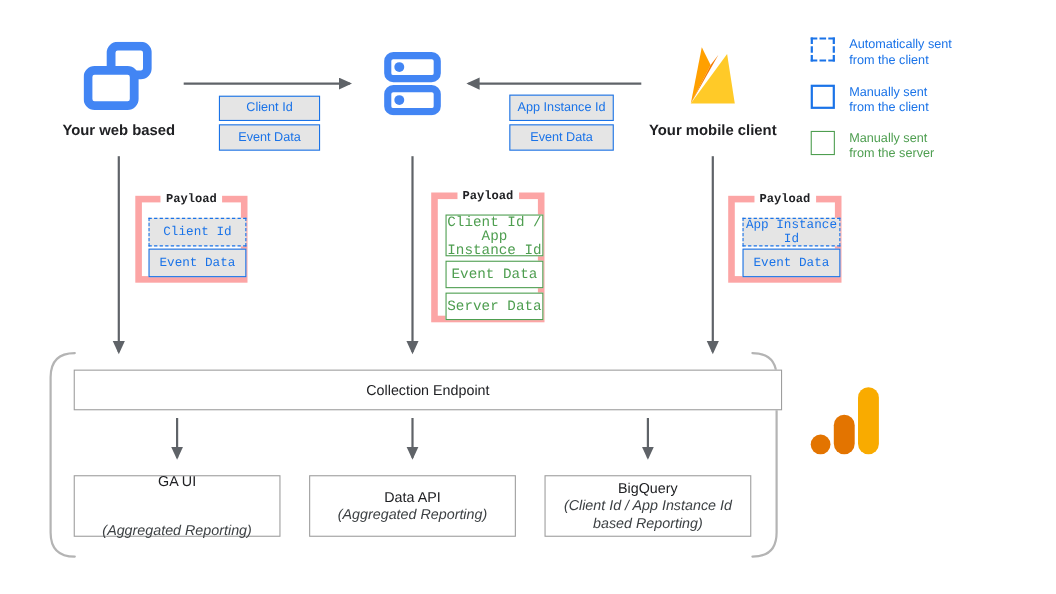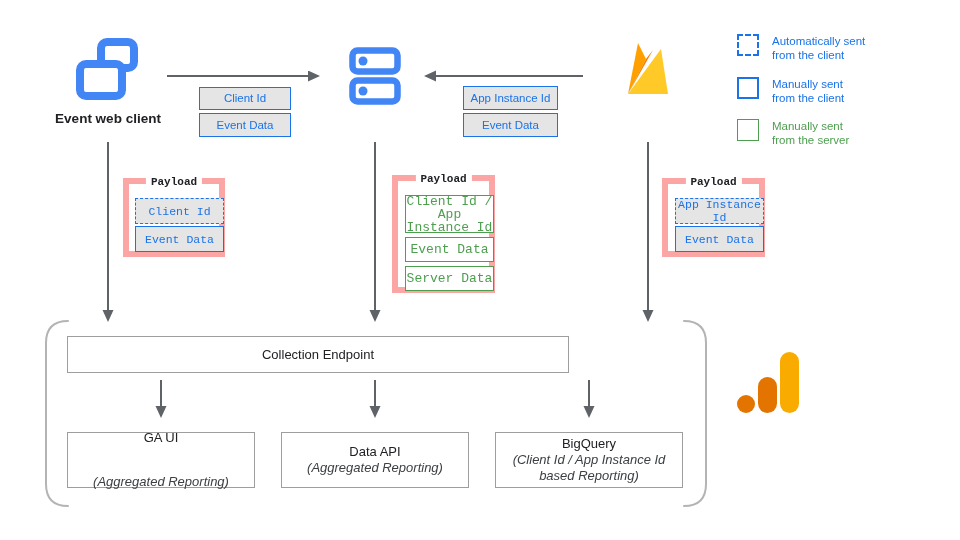--- a/index.html
+++ b/index.html
@@ -82,34 +82,35 @@
     <g stroke="#b4b4b4" stroke-width="2" fill="none" stroke-linecap="round">
       <path d="M68,321 Q46,321 46,343 L46,484 Q46,506 68,506"></path>
       <path d="M684,321 Q706,321 706,343 L706,484 Q706,506 684,506"></path>
     </g>
   </svg>
 
   <svg class="abs" style="left:76px;top:38px;" width="62" height="62" viewBox="0 0 62 62">
     <rect x="25" y="4" width="33" height="26" rx="6" fill="#fff" stroke="#4285f4" stroke-width="8"></rect>
     <rect x="4" y="26" width="42" height="32" rx="6" fill="#fff" stroke="#4285f4" stroke-width="8"></rect>
   </svg>
-  <div class="abs node-label" style="left:38px;top:111px;width:140px;">Event web client</div>
+  <div class="abs node-label" style="left:38px;top:111px;width:140px;">Your web based</div>
 
   <svg class="abs" style="left:349px;top:47px;" width="52" height="58" viewBox="0 0 52 58">
     <rect x="3.5" y="3.5" width="45" height="21" rx="5" fill="#fff" stroke="#4285f4" stroke-width="6.5"></rect>
     <circle cx="14" cy="14" r="4.5" fill="#4285f4"></circle>
     <rect x="3.5" y="33.5" width="45" height="21" rx="5" fill="#fff" stroke="#4285f4" stroke-width="6.5"></rect>
     <circle cx="14" cy="44" r="4.5" fill="#4285f4"></circle>
   </svg>
 
   <svg class="abs" style="left:618px;top:37px;" width="60" height="68" viewBox="0 0 60 68">
     <polygon points="10,57 20,6 28,22" fill="#ffa000"></polygon>
     <polygon points="10,57 28,22 35,13" fill="#f57c00"></polygon>
     <polygon points="10,57 43,12 50,57" fill="#ffca28"></polygon>
   </svg>
+  <div class="abs node-label" style="left:575px;top:111px;width:146px;">Your mobile client</div>
 
   <div class="abs bluebox" style="left:199px;top:87px;width:92px;height:23px;">Client Id</div>
   <div class="abs bluebox" style="left:199px;top:113px;width:92px;height:24px;">Event Data</div>
 
   <div class="abs bluebox" style="left:463px;top:86px;width:95px;height:24px;">App Instance Id</div>
   <div class="abs bluebox" style="left:463px;top:113px;width:95px;height:24px;">Event Data</div>
 
   <div class="abs legend-item" style="left:737px;top:34px;width:200px;">
     <span class="legend-swatch sw-dashed-blue"></span>
     <span class="legend-text t-blue">Automatically sent
@@ -139,21 +140,21 @@
     <div class="abs greenbox" style="left:7px;top:56px;width:89px;height:25px;">Event Data</div>
     <div class="abs greenbox" style="left:7px;top:85px;width:89px;height:25px;">Server Data</div>
   </div>
 
   <div class="abs payload" style="left:662px;top:178px;width:103px;height:79px;">
     <span class="payload-title">Payload</span>
     <div class="abs bluebox dashed" style="left:7px;top:14px;width:89px;height:26px;">App Instance Id</div>
     <div class="abs bluebox" style="left:7px;top:42px;width:89px;height:26px;">Event Data</div>
   </div>
 
-  <div class="abs graybox" style="left:67px;top:336px;width:502px;height:37px;">Collection Endpoint</div>
+  <div class="abs graybox" style="left:67px;top:336px;width:644px;height:37px;">Collection Endpoint</div>
 
   <div class="abs graybox outbox" style="left:67px;top:432px;width:188px;height:56px;gap:28px;">
     <div>GA UI</div>
     <div class="detail">(Aggregated Reporting)</div>
   </div>
   <div class="abs graybox outbox" style="left:281px;top:432px;width:188px;height:56px;">
     <div>Data API</div>
     <div class="detail">(Aggregated Reporting)</div>
   </div>
   <div class="abs graybox outbox" style="left:495px;top:432px;width:188px;height:56px;">

